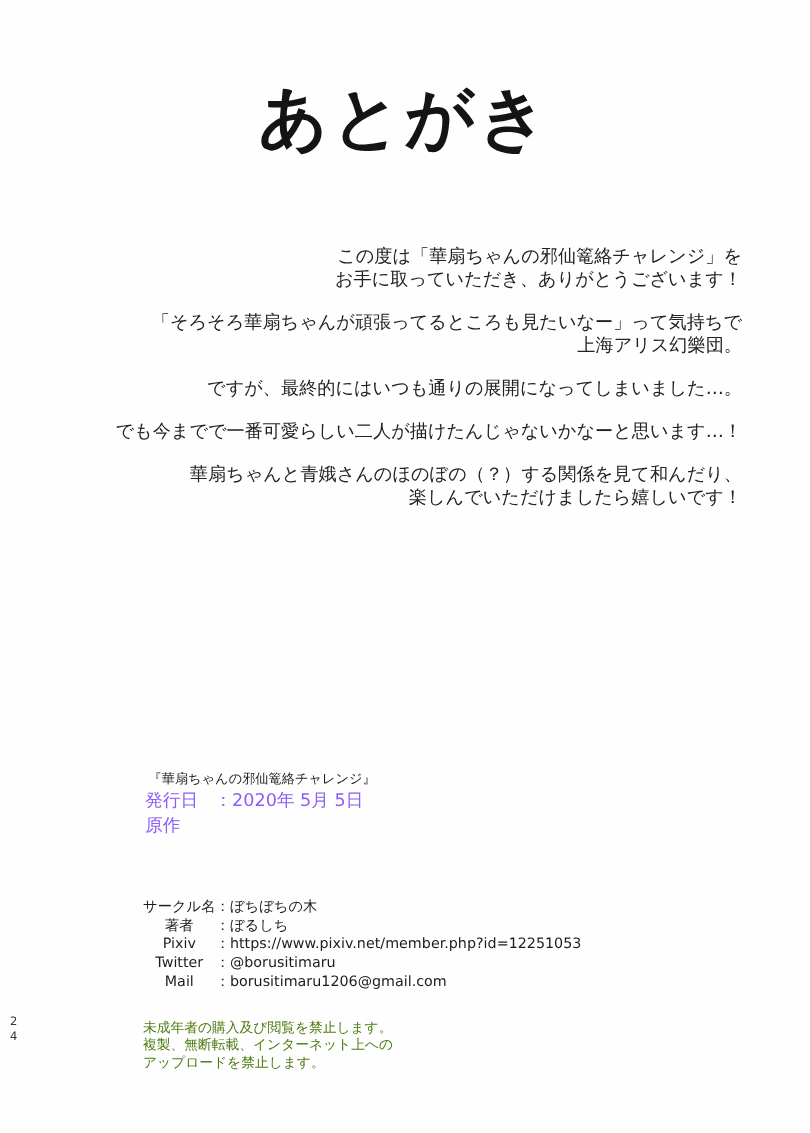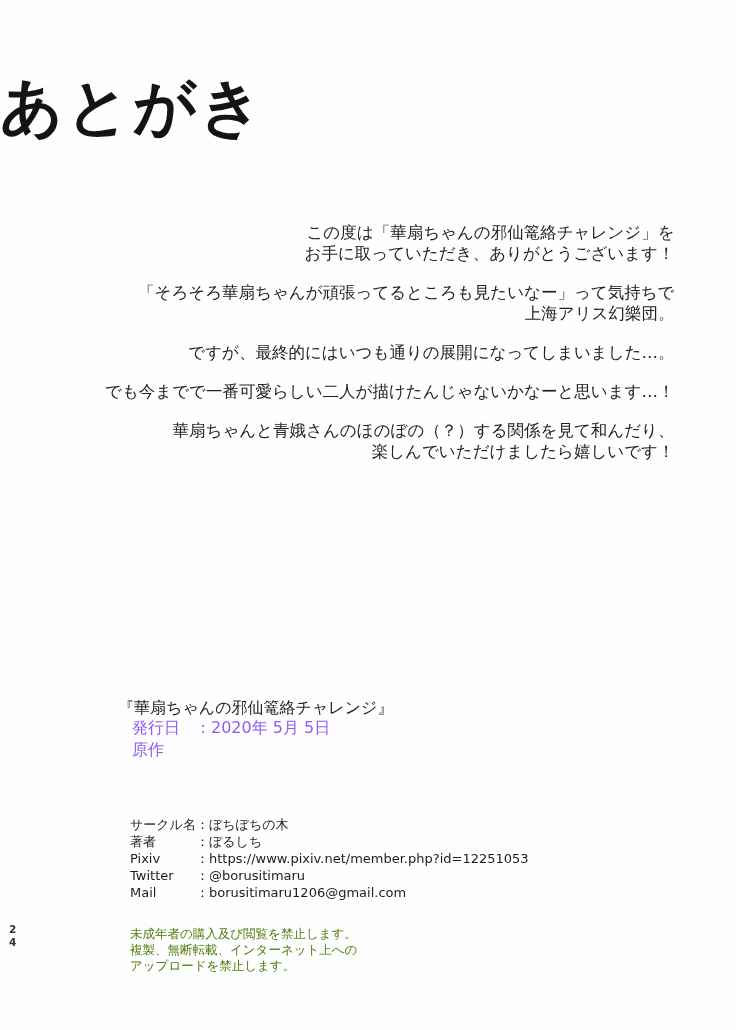--- a/index.html
+++ b/index.html
@@ -14,20 +14,21 @@
     background: #fefefe;
     font-family: "DejaVu Sans", sans-serif;
     color: #1f1f1f;
     overflow: hidden;
   }
   .title {
     position: absolute;
     top: 70px;
     left: 0;
     width: 100%;
+    text-align: center;
     font-size: 62px;
     line-height: 74px;
     font-weight: bold;
     letter-spacing: 3px;
     color: #141414;
     white-space: nowrap;
   }
   .body-text {
     position: absolute;
     left: 105px;
@@ -39,23 +40,23 @@
   }
   .body-text p {
     margin: 0 0 18px 0;
   }
   .body-text .line {
     display: block;
     white-space: nowrap;
   }
   .book-title {
     position: absolute;
-    left: 118px;
+    left: 135px;
     top: 698px;
-    font-size: 16px;
+    font-size: 12px;
     line-height: 20px;
     white-space: nowrap;
     color: #1c1c1c;
   }
   .publication {
     position: absolute;
     left: 132px;
     top: 717px;
     font-size: 16px;
     line-height: 21.5px;
@@ -65,40 +66,39 @@
   .publication .plabel { width: 63px; flex: 0 0 63px; }
   .credits {
     position: absolute;
     left: 130px;
     top: 816px;
     font-size: 13px;
     line-height: 17px;
     color: #1c1c1c;
   }
   .credits .row { display: flex; white-space: nowrap; }
-  .credits .clabel { width: 66px; flex: 0 0 66px; }
+  .credits .clabel { width: 66px; flex: 0 0 66px; text-align: center; }
   .notice {
     position: absolute;
     left: 130px;
     top: 926px;
     font-size: 12.5px;
     line-height: 16px;
     color: #4d7c0f;
   }
   .notice .nline { display: block; white-space: nowrap; }
   .page-num {
     position: absolute;
     left: 9px;
     top: 923px;
     width: 12px;
     font-size: 10.5px;
     line-height: 13px;
     word-break: break-all;
     color: #333333;
-    font-weight: bold;
   }
 </style>
 </head>
 <body>
 
 <div class="page">
 
   <div class="title">あとがき</div>
 
   <div class="body-text">

